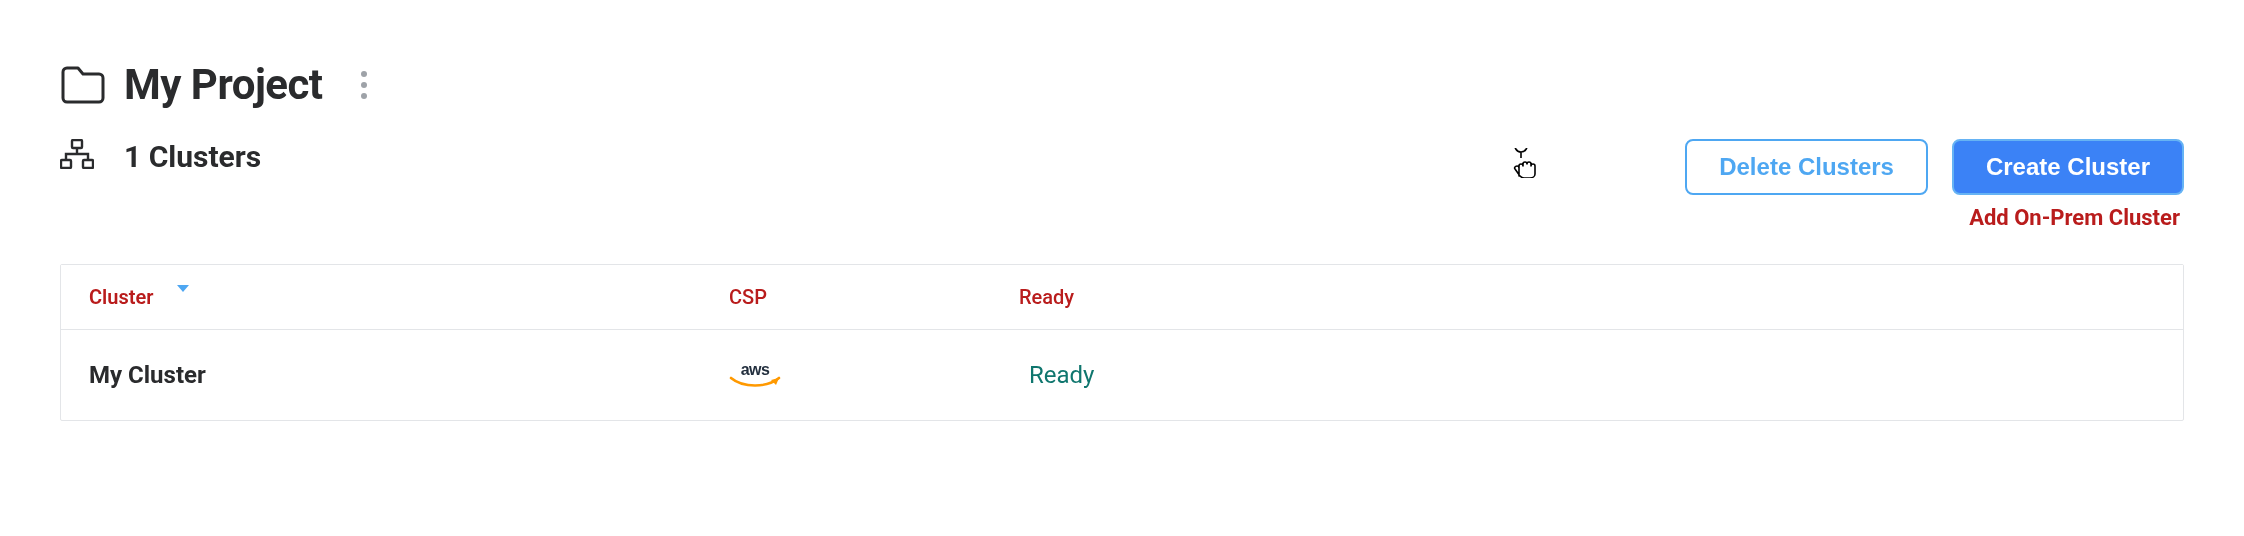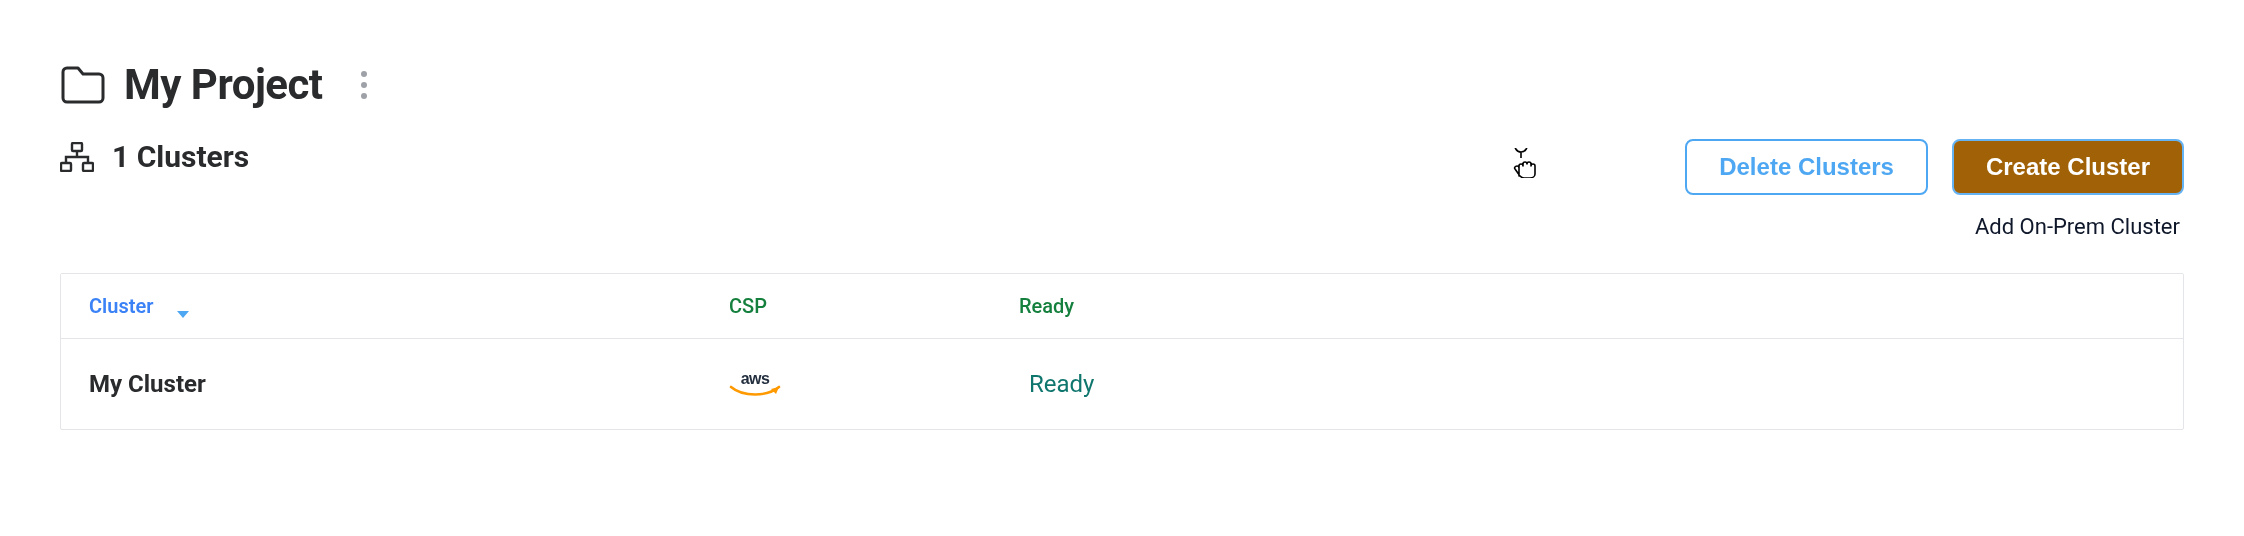--- a/index.html
+++ b/index.html
@@ -42,61 +42,60 @@
   }
   
   .subheader {
     display: flex;
     align-items: flex-start;
     justify-content: space-between;
     margin-bottom: 34px;
   }
   .subheader-left {
     display: flex;
-    align-items: center;
-    gap: 18px;
+    gap: 30px;
   }
   .clusters-icon svg { display: block; }
   .clusters-count {
     font-size: 30px;
     font-weight: 700;
   }
   .actions {
     display: flex;
     flex-direction: column;
     align-items: flex-end;
-    gap: 19px;
+    gap: 10px;
   }
   .actions-row {
     display: flex;
     gap: 24px;
   }
   .btn {
     font-size: 24px;
     font-weight: 700;
     padding: 14px 32px;
     border-radius: 8px;
     cursor: pointer;
     border: 2px solid transparent;
     line-height: 1;
   }
   .btn-outline {
     background: #fff;
     color: #4ea7f2;
     border-color: #4ea7f2;
   }
   .btn-primary {
-    background: #a16207;
+    background: #3b82f6;
     color: #fff;
     border-color: #66b3f4;
   }
   .link {
     font-size: 22px;
-    font-weight: 400;
-    color: #0f172a;
+    font-weight: 700;
+    color: #b91c1c;
     cursor: pointer;
     margin-right: 4px;
   }
   
   .cluster-table {
     border: 1px solid #e3e5e8;
     border-radius: 2px;
   }
   .cluster-table .thead {
     display: flex;
@@ -107,29 +106,29 @@
   .cluster-table .trow {
     display: flex;
     padding: 30px 28px;
     align-items: center;
   }
   .col-cluster { flex: 0 0 640px; }
   .col-csp     { flex: 0 0 290px; }
   .col-status  { flex: 1 1 auto; }
   .th {
     font-size: 20px;
-    color: #15803d;
+    color: #b91c1c;
     font-weight: 500;
   }
   .th.sortable {
-    color: #3b82f6;
+    color: #b91c1c;
     font-weight: 600;
     cursor: pointer;
     display: inline-flex;
-    align-items: flex-end;
+    align-items: flex-start;
     gap: 24px;
   }
   .sort-caret {
     width: 0; height: 0;
     border-left: 6px solid transparent;
     border-right: 6px solid transparent;
     border-top: 7px solid #4ea7f2;
   }
   .td {
     font-size: 24px;

